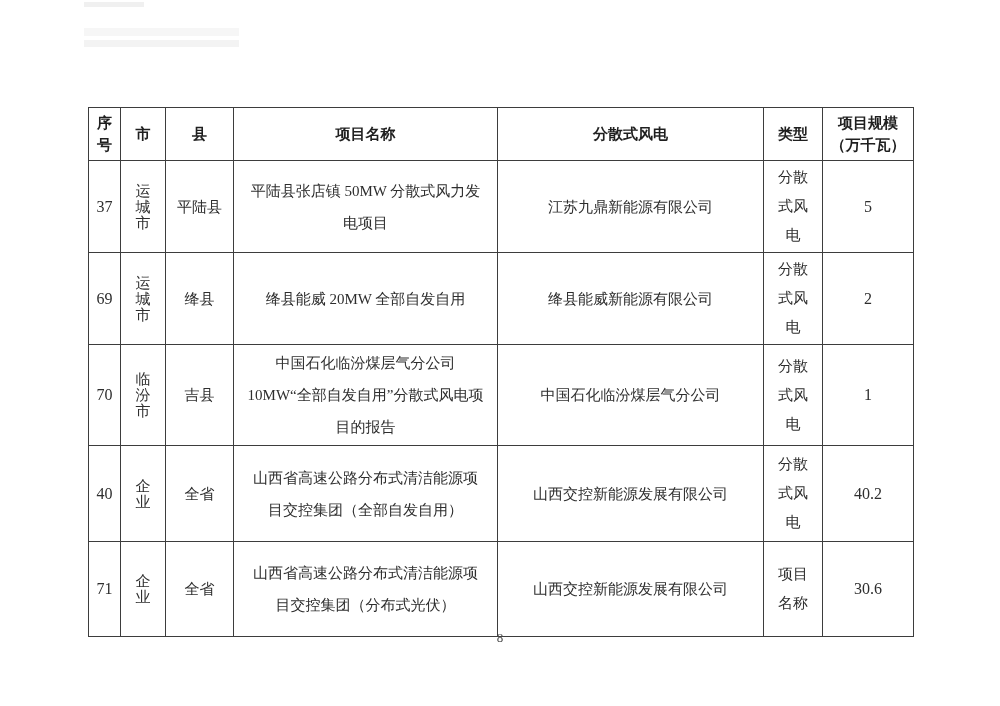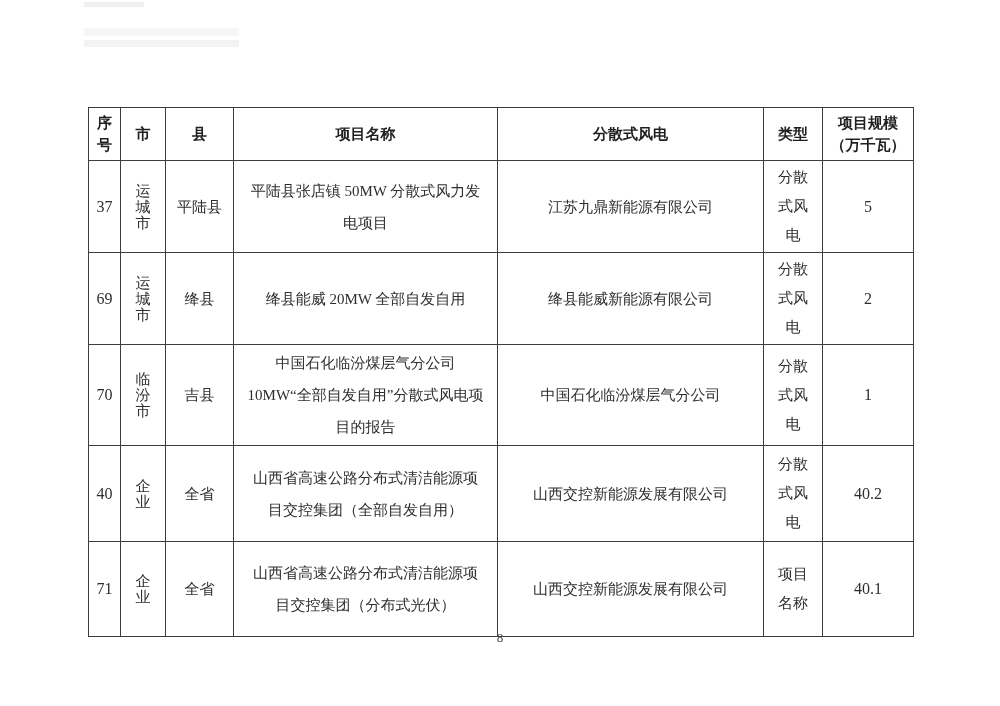--- a/index.html
+++ b/index.html
@@ -171,20 +171,20 @@
         <td class="cell-scale">40.2</td>
       </tr>
 
       <tr class="r-41">
         <td class="cell-no">71</td>
         <td class="cell-city">企业</td>
         <td class="cell-county">全省</td>
         <td class="cell-name">山西省高速公路分布式清洁能源项目交控集团（分布式光伏）</td>
         <td class="cell-unit">山西交控新能源发展有限公司</td>
         <td class="cell-type">项目名称</td>
-        <td class="cell-scale">40.1</td>
+        <td class="cell-scale">30.6</td>
       </tr>
     </tbody>
   </table>
 
   <div class="page-number">8</div>
 
 </div>
 
 </body></html>

